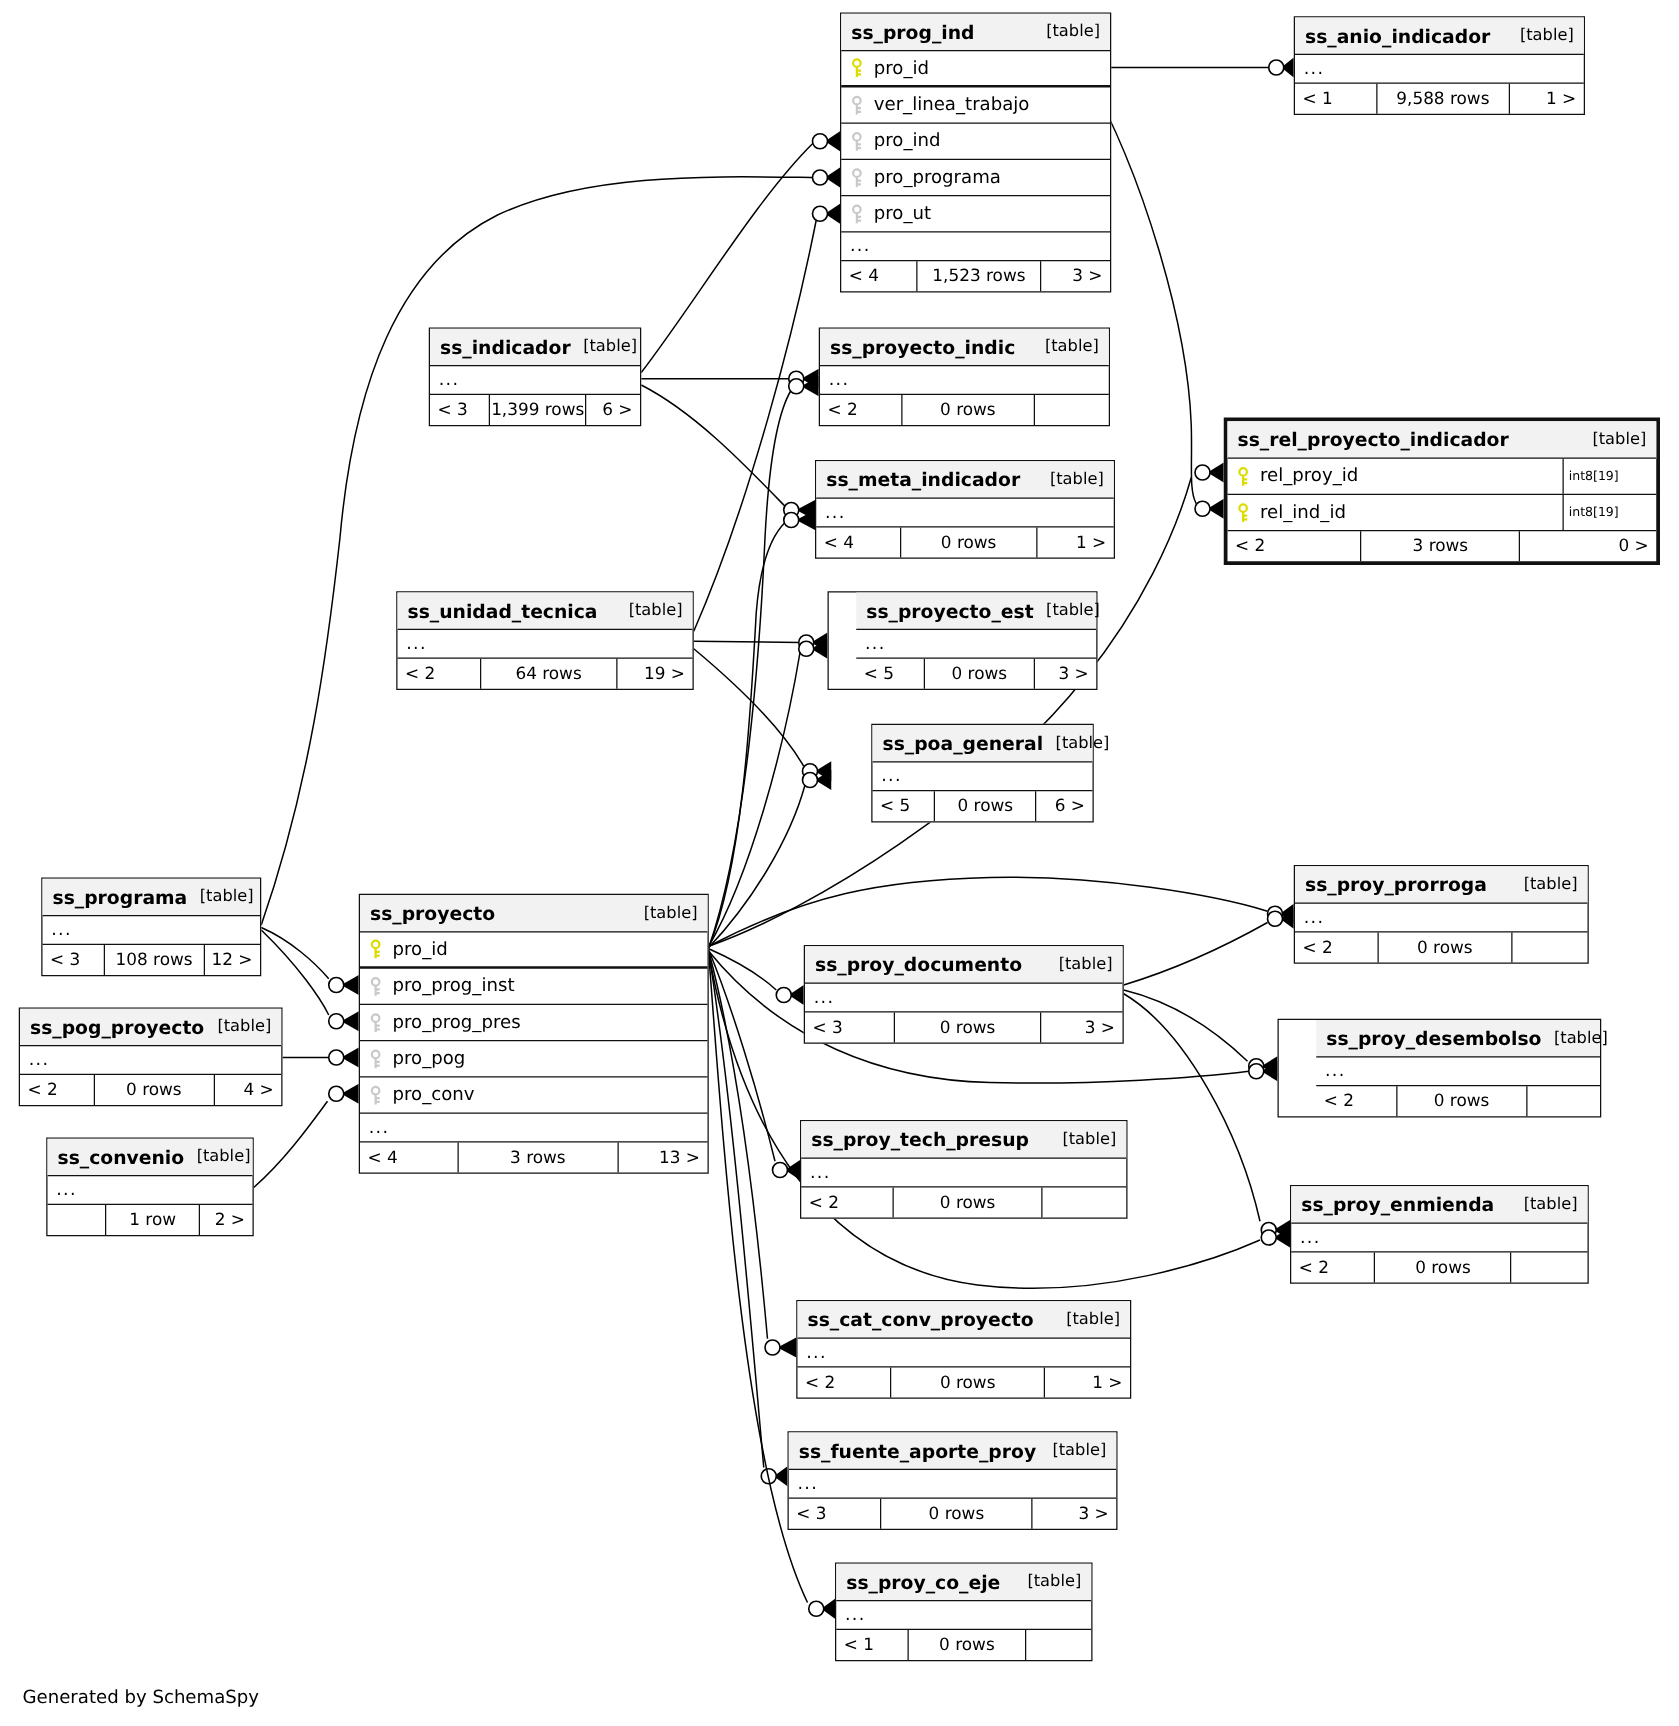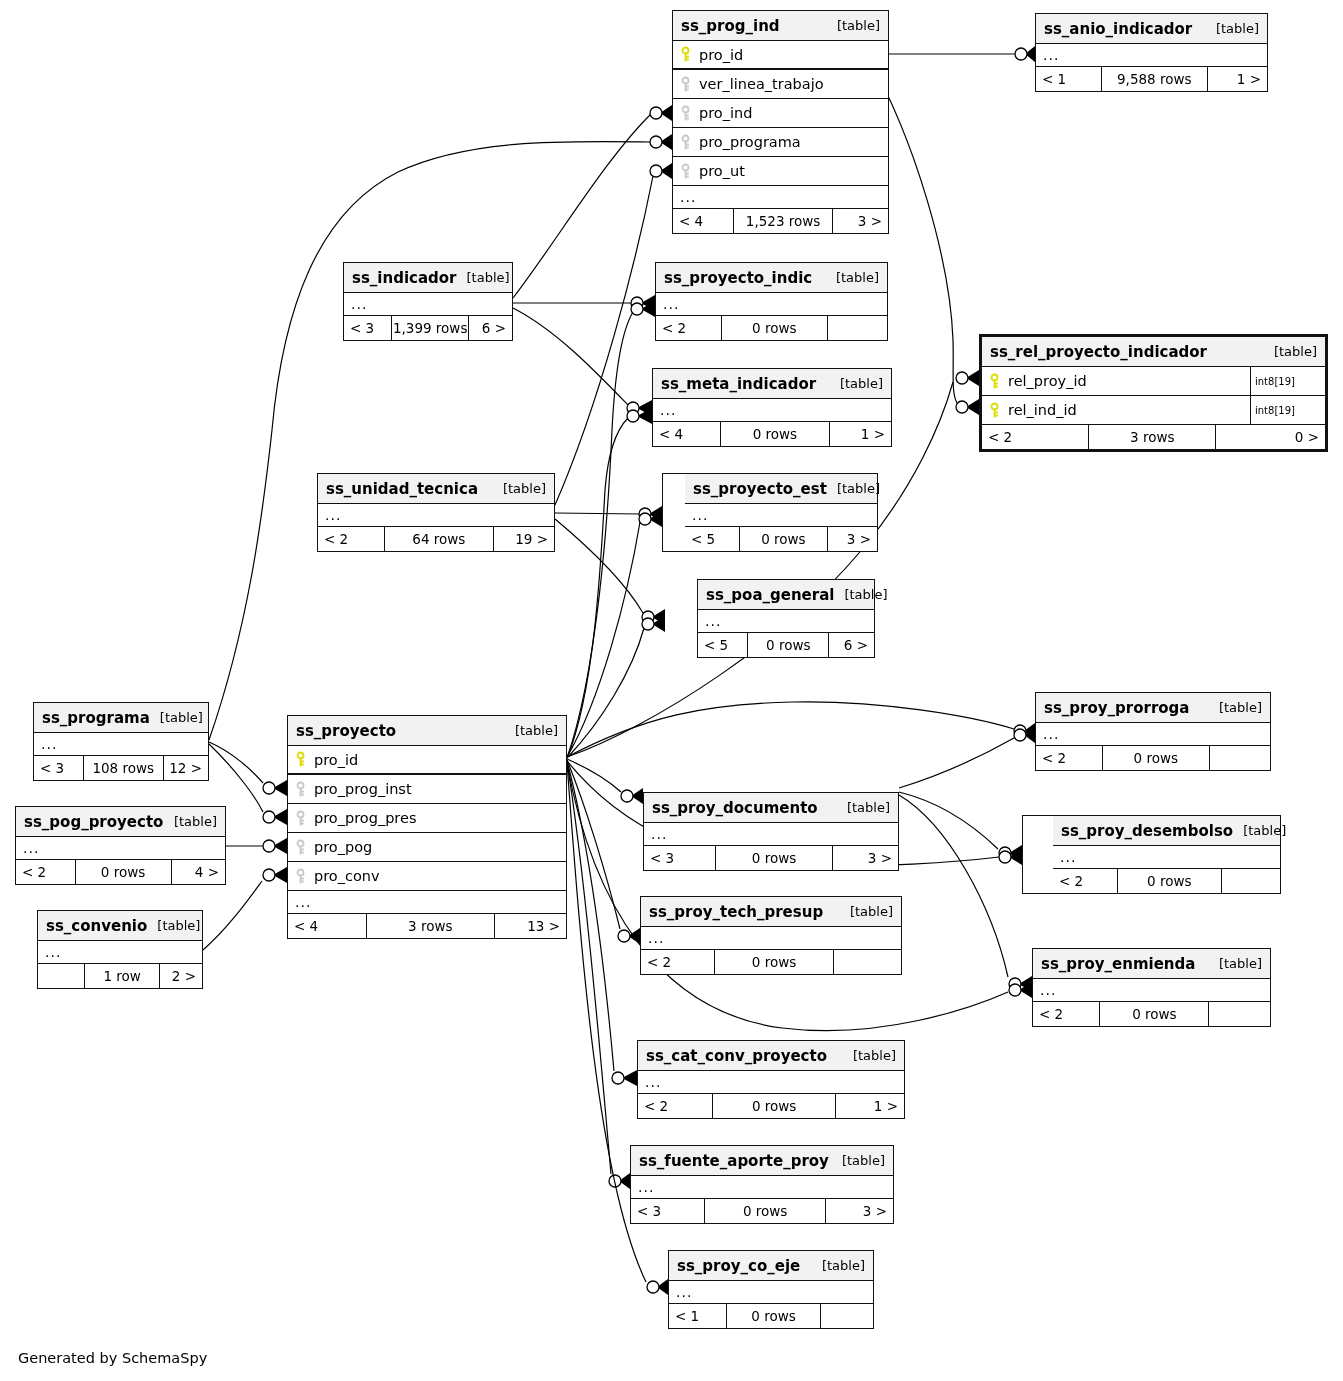--- a/index.html
+++ b/index.html
@@ -492,21 +492,21 @@
       </div>
       <div class="erow">
         <span>...</span>
       </div>
       <div class="frow">
         <span class="fcell p">&lt; 2</span>
         <span class="fcell r">0 rows</span>
         <span class="fcell c"></span>
       </div>
     </div>
-    <div class="tbl" style="left: 643px; top: 756px; width: 256px; margin-top: 36px;">
+    <div class="tbl" style="left: 643px; top: 756px; width: 256px;">
       <div class="hrow">
         <span class="tname">ss_proy_documento</span>
         <span class="ttag">[table]</span>
       </div>
       <div class="erow">
         <span>...</span>
       </div>
       <div class="frow">
         <span class="fcell p">&lt; 3</span>
         <span class="fcell r">0 rows</span>

